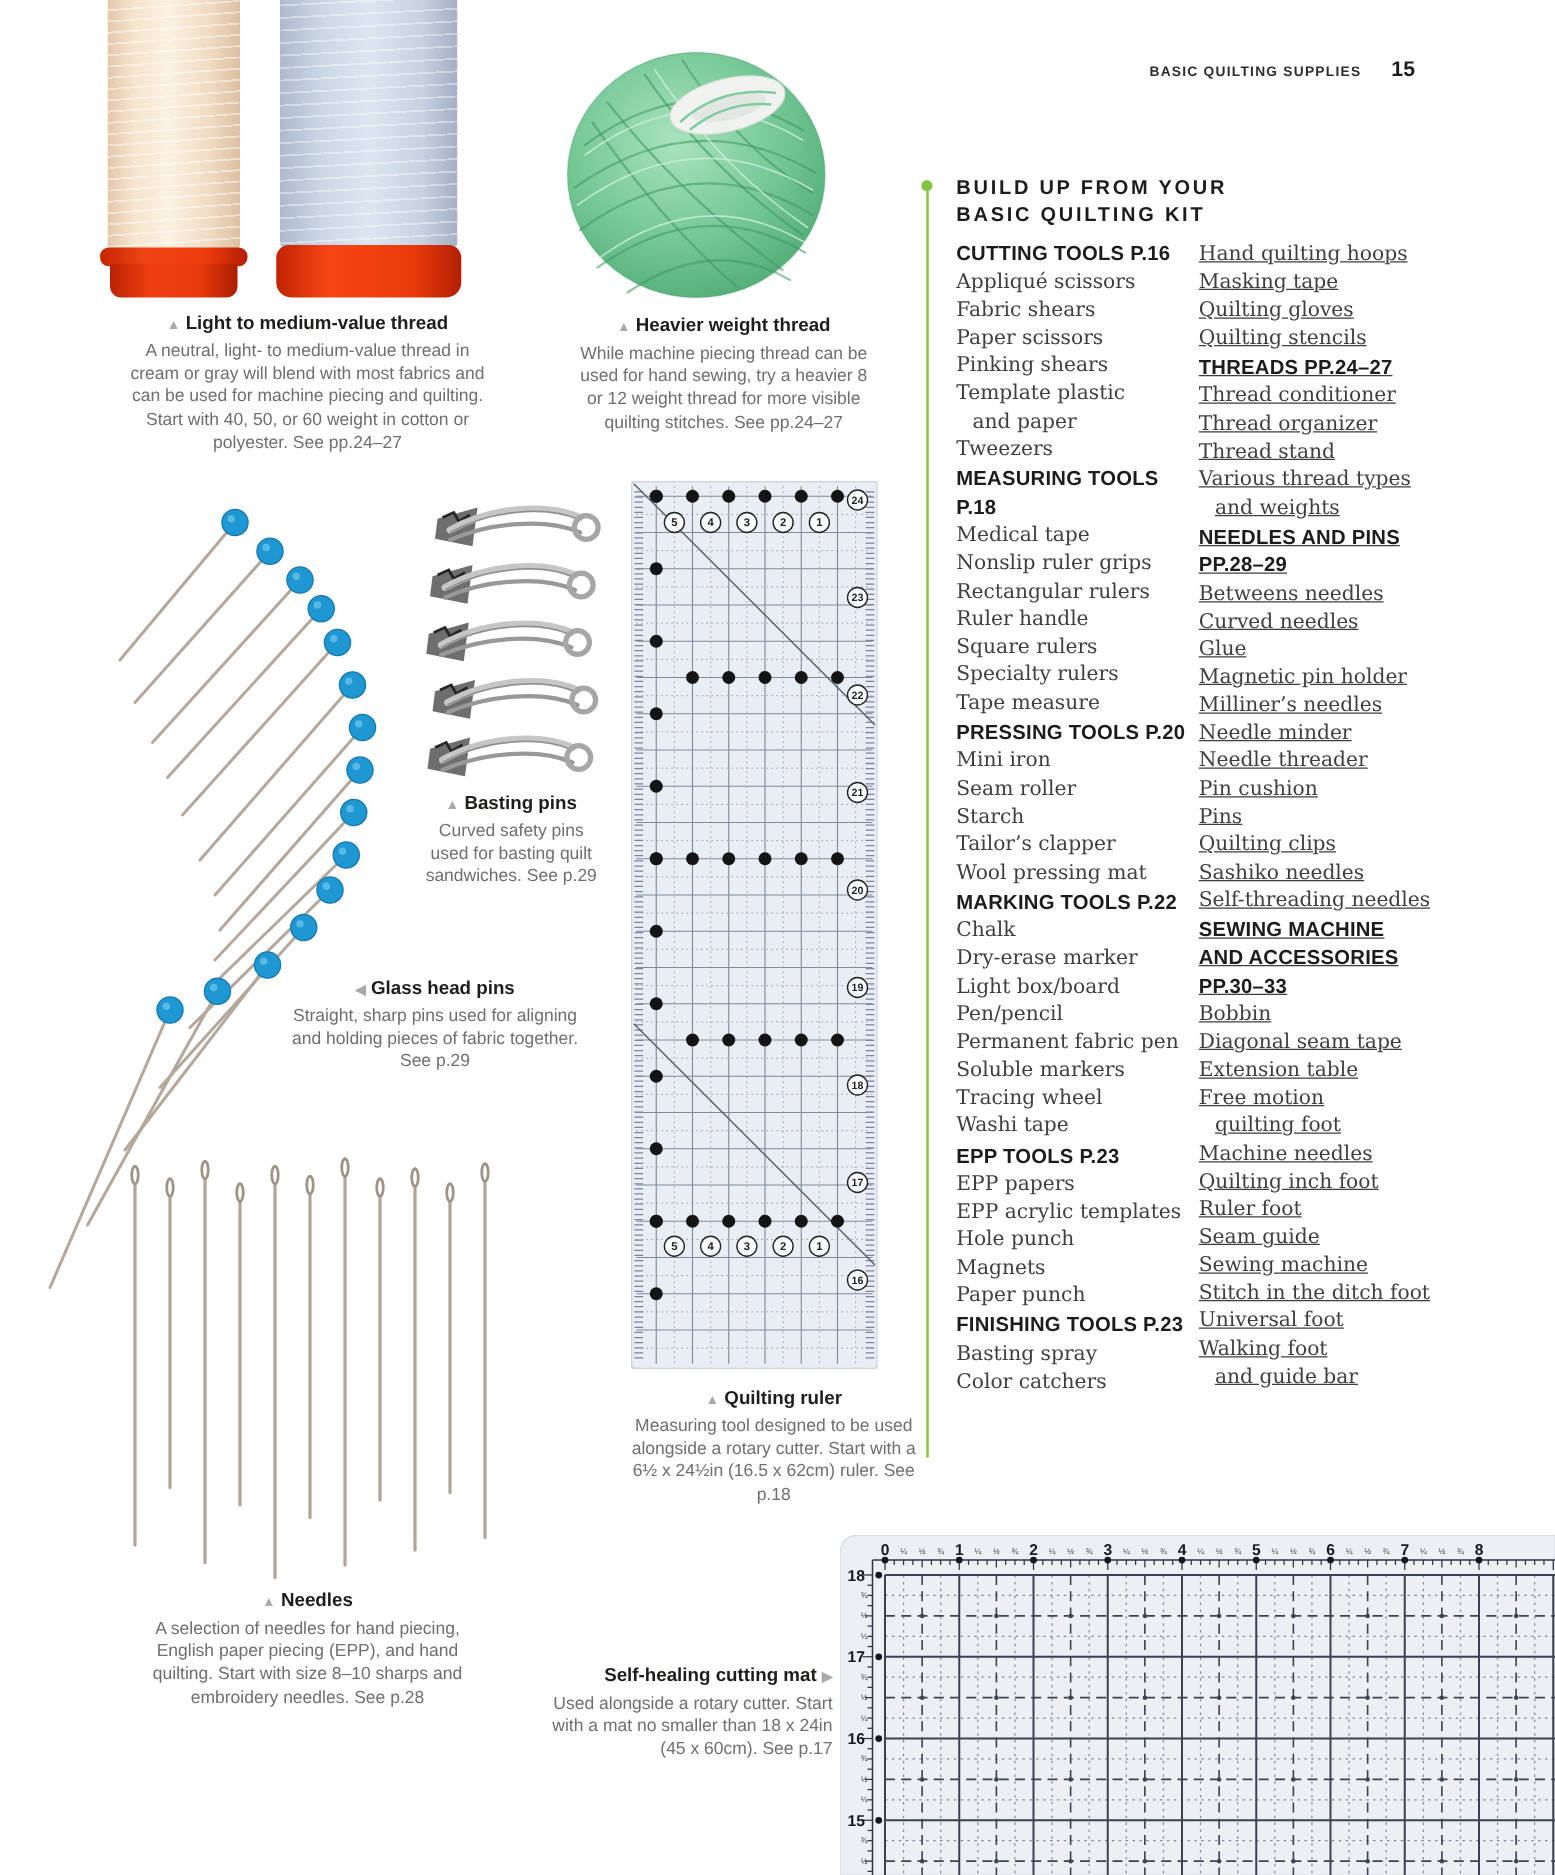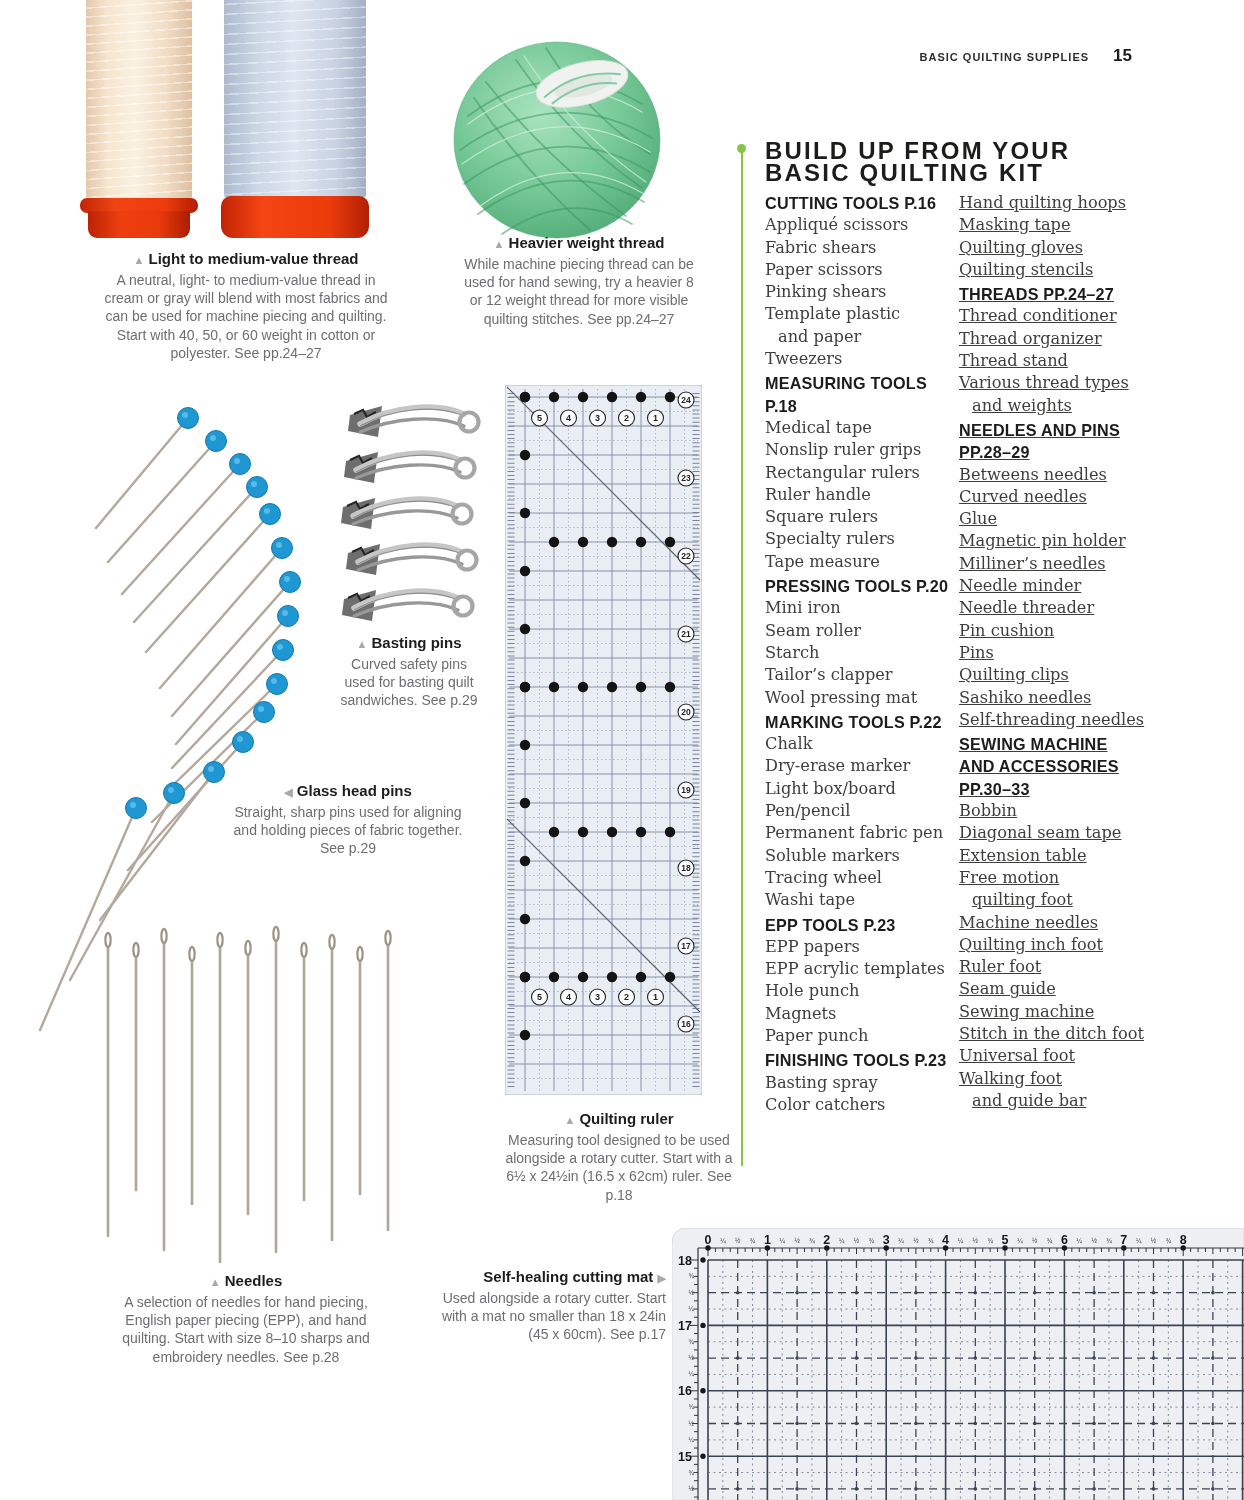--- a/index.html
+++ b/index.html
@@ -10,21 +10,21 @@
   
   .hdr{top:46px;right:112px;display:flex;align-items:baseline;}
   .hdr-title{font-size:11px;font-weight:700;letter-spacing:1px;color:#2d2d2c;}
   .hdr-num{font-size:17px;font-weight:800;color:#1c1c1b;margin-left:24px;}
 
   
   .green-line{left:741px;top:151px;width:2px;height:1015px;background:#86c441;}
   .green-dot{left:737px;top:144px;width:9px;height:9px;border-radius:50%;background:#86c441;}
 
   
-  .kit-title{left:765px;top:140px;font-size:24px;font-weight:800;letter-spacing:2.2px;
+  .kit-title{left:765px;top:140px;font-size:16px;font-weight:800;letter-spacing:2.2px;
              line-height:21.5px;color:#1c1c1b;}
   .list-col{font-family:"DejaVu Serif",serif;font-size:16.2px;line-height:22.3px;color:#3e3e3d;}
   .col0{left:765px;top:192px;width:202px;}
   .col1{left:959px;top:192px;width:202px;text-decoration:underline;}
   .sec + .sec{margin-top:2px;}
   .sec-head{font-family:"Liberation Sans",sans-serif;font-weight:700;font-size:16.2px;
             letter-spacing:.2px;color:#1c1c1b;white-space:nowrap;}
   .item{white-space:nowrap;}
   .cont{padding-left:13px;}
 
@@ -723,21 +723,21 @@
     </div>
 
   <div class="abs caption" style="left:100px;top:250px;width:292px">
     <div class="cap-title">
       <span class="marker">▲</span>
       <span>Light to medium-value thread</span>
     </div>
     <p class="cap-body">A neutral, light- to medium-value thread in cream or gray will blend with most fabrics and can be used for machine piecing and quilting. Start with 40, 50, or 60 weight in cotton or polyester. See pp.24–27</p>
   </div>
 
-  <div class="abs caption" style="left:460px;top:234px;width:238px">
+  <div class="abs caption" style="left:460px;top:252px;width:238px">
     <div class="cap-title">
       <span class="marker">▲</span>
       <span>Heavier weight thread</span>
     </div>
     <p class="cap-body">While machine piecing thread can be used for hand sewing, try a heavier 8 or 12 weight thread for more visible quilting stitches. See pp.24–27</p>
   </div>
 
   <div class="abs caption" style="left:338px;top:634px;width:142px">
     <div class="cap-title">
       <span class="marker">▲</span>
@@ -763,21 +763,21 @@
   </div>
 
   <div class="abs caption" style="left:100px;top:1272px;width:292px">
     <div class="cap-title">
       <span class="marker">▲</span>
       <span>Needles</span>
     </div>
     <p class="cap-body">A selection of needles for hand piecing, English paper piecing (EPP), and hand quilting. Start with size 8–10 sharps and embroidery needles. See p.28</p>
   </div>
 
-  <div class="abs caption cap-right" style="left:428px;top:1268px;width:238px">
+  <div class="abs caption cap-right" style="left:428px;top:1332px;width:238px">
     <div class="cap-title">
       <span>Self-healing cutting mat</span>
       <span class="marker">▶</span>
     </div>
     <p class="cap-body">Used alongside a rotary cutter. Start with a mat no smaller than 18 x 24in (45 x 60cm). See p.17</p>
   </div>
 
 </div>
 
 </body></html>

